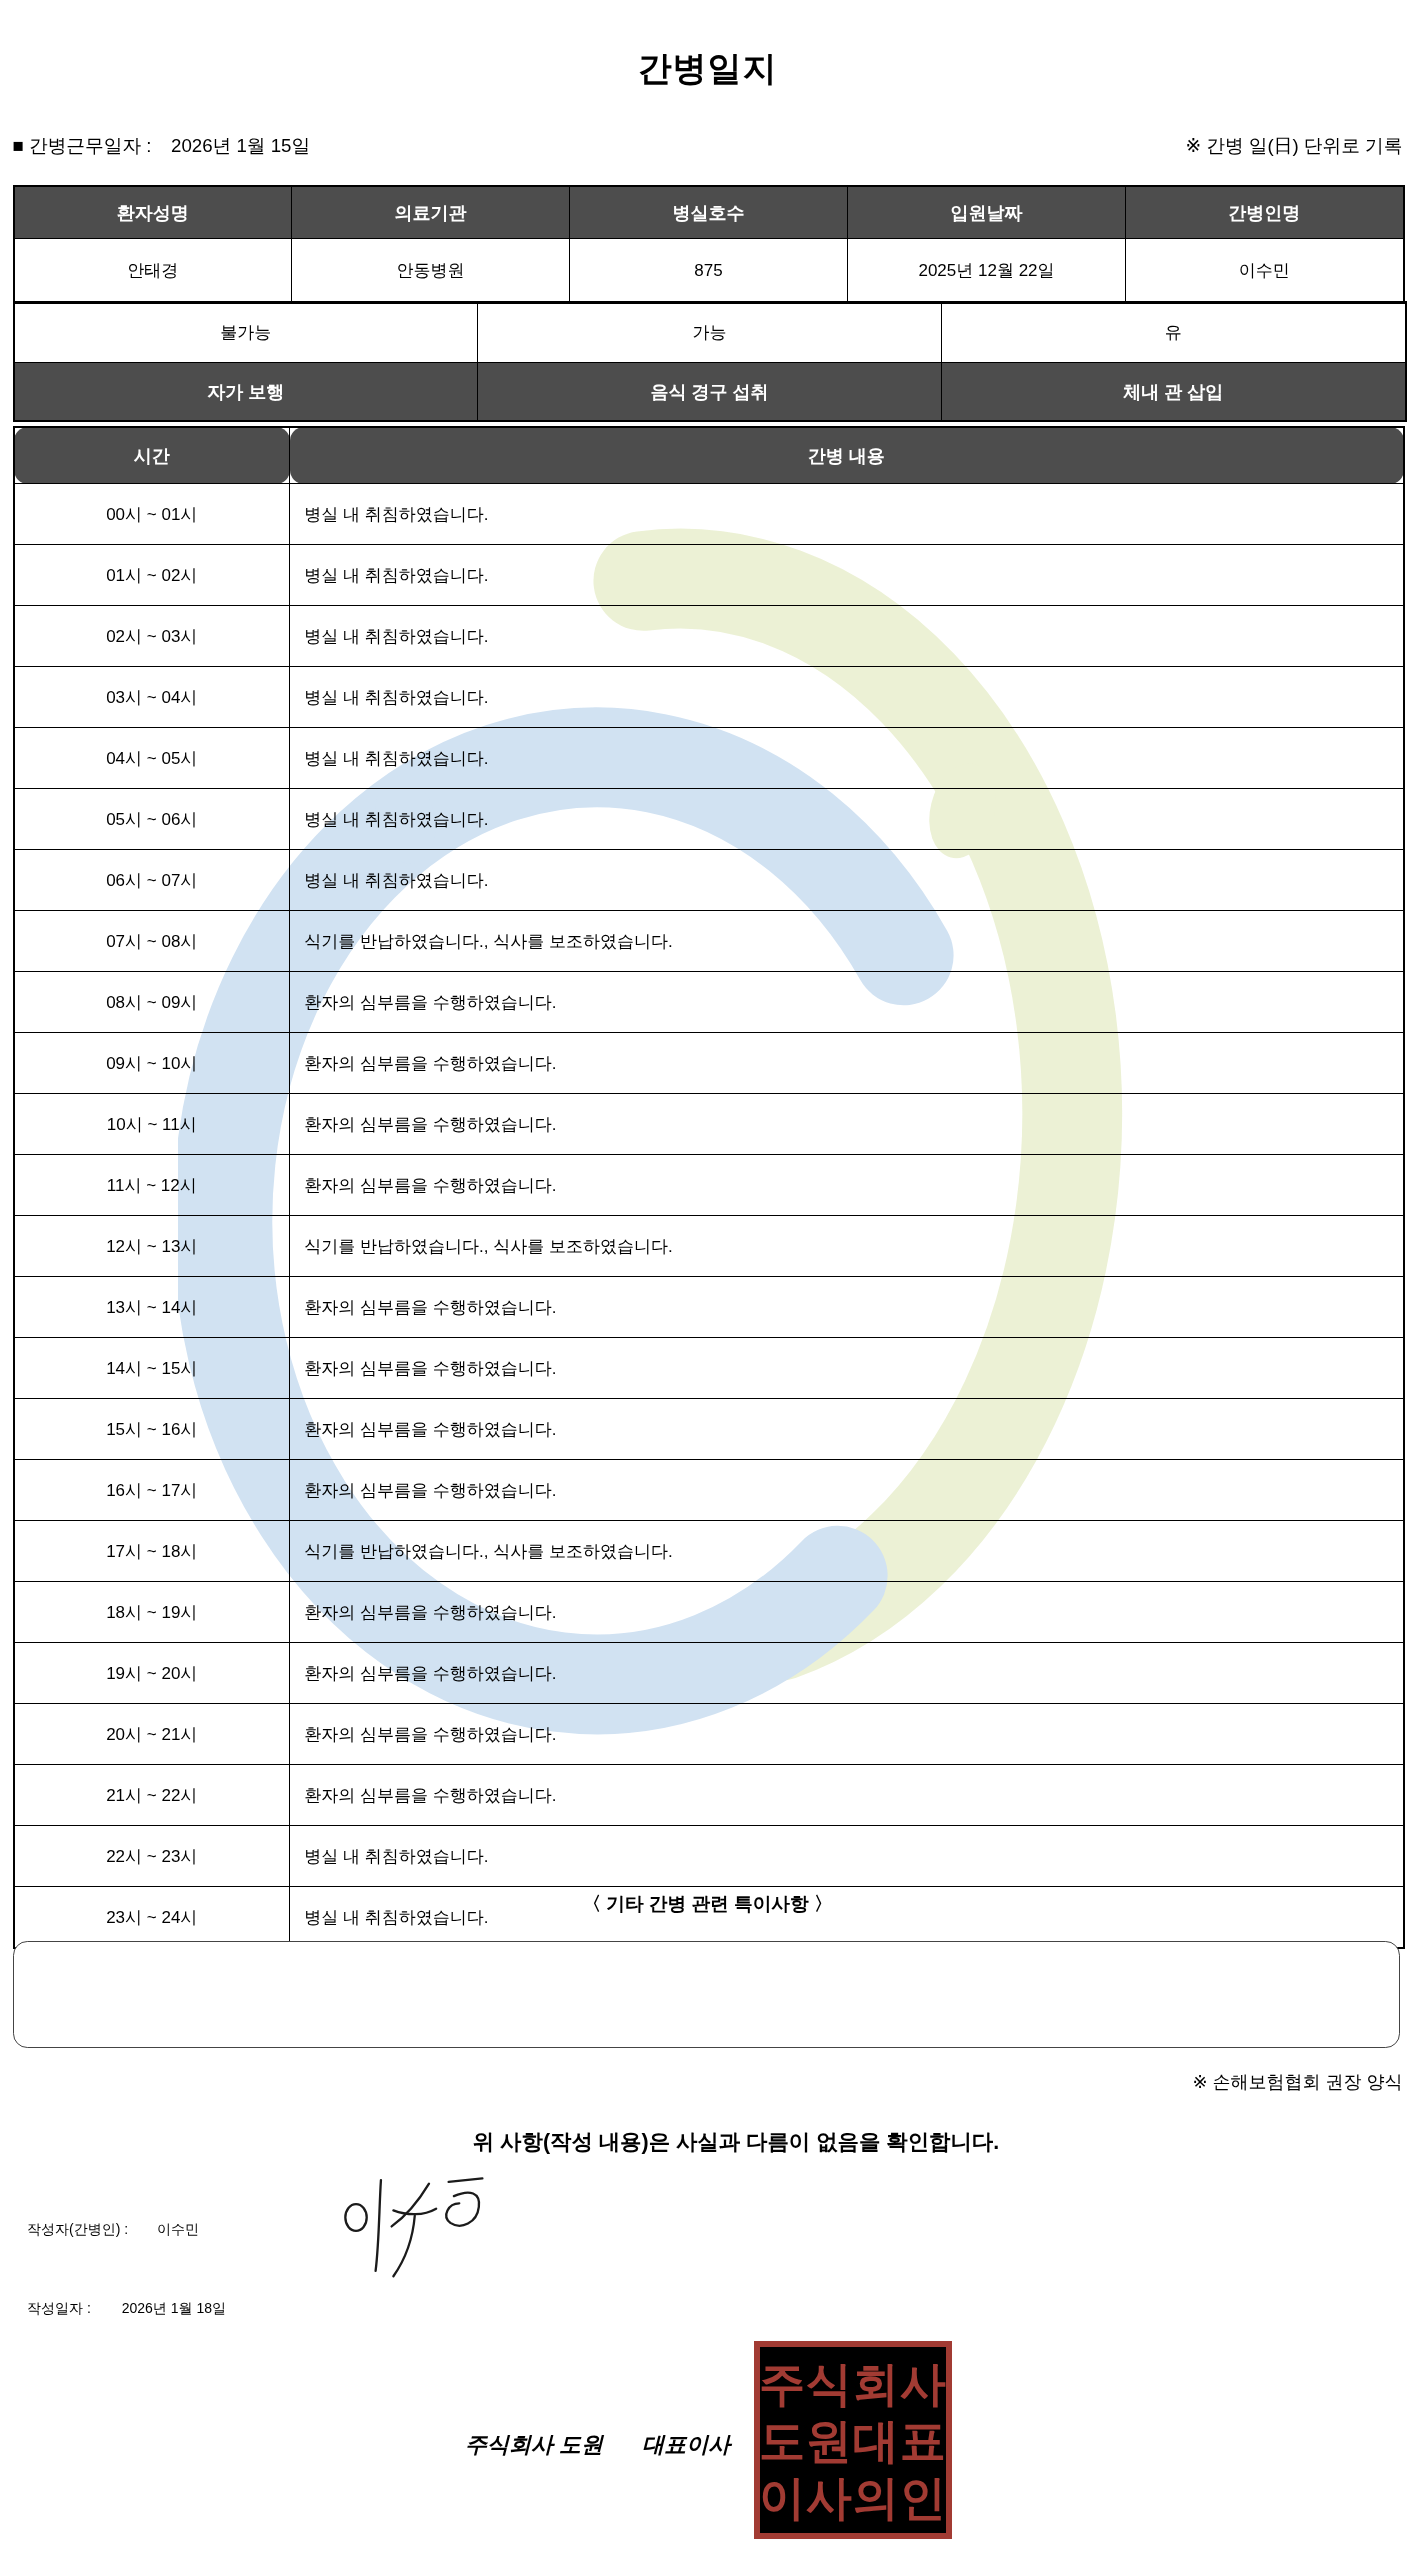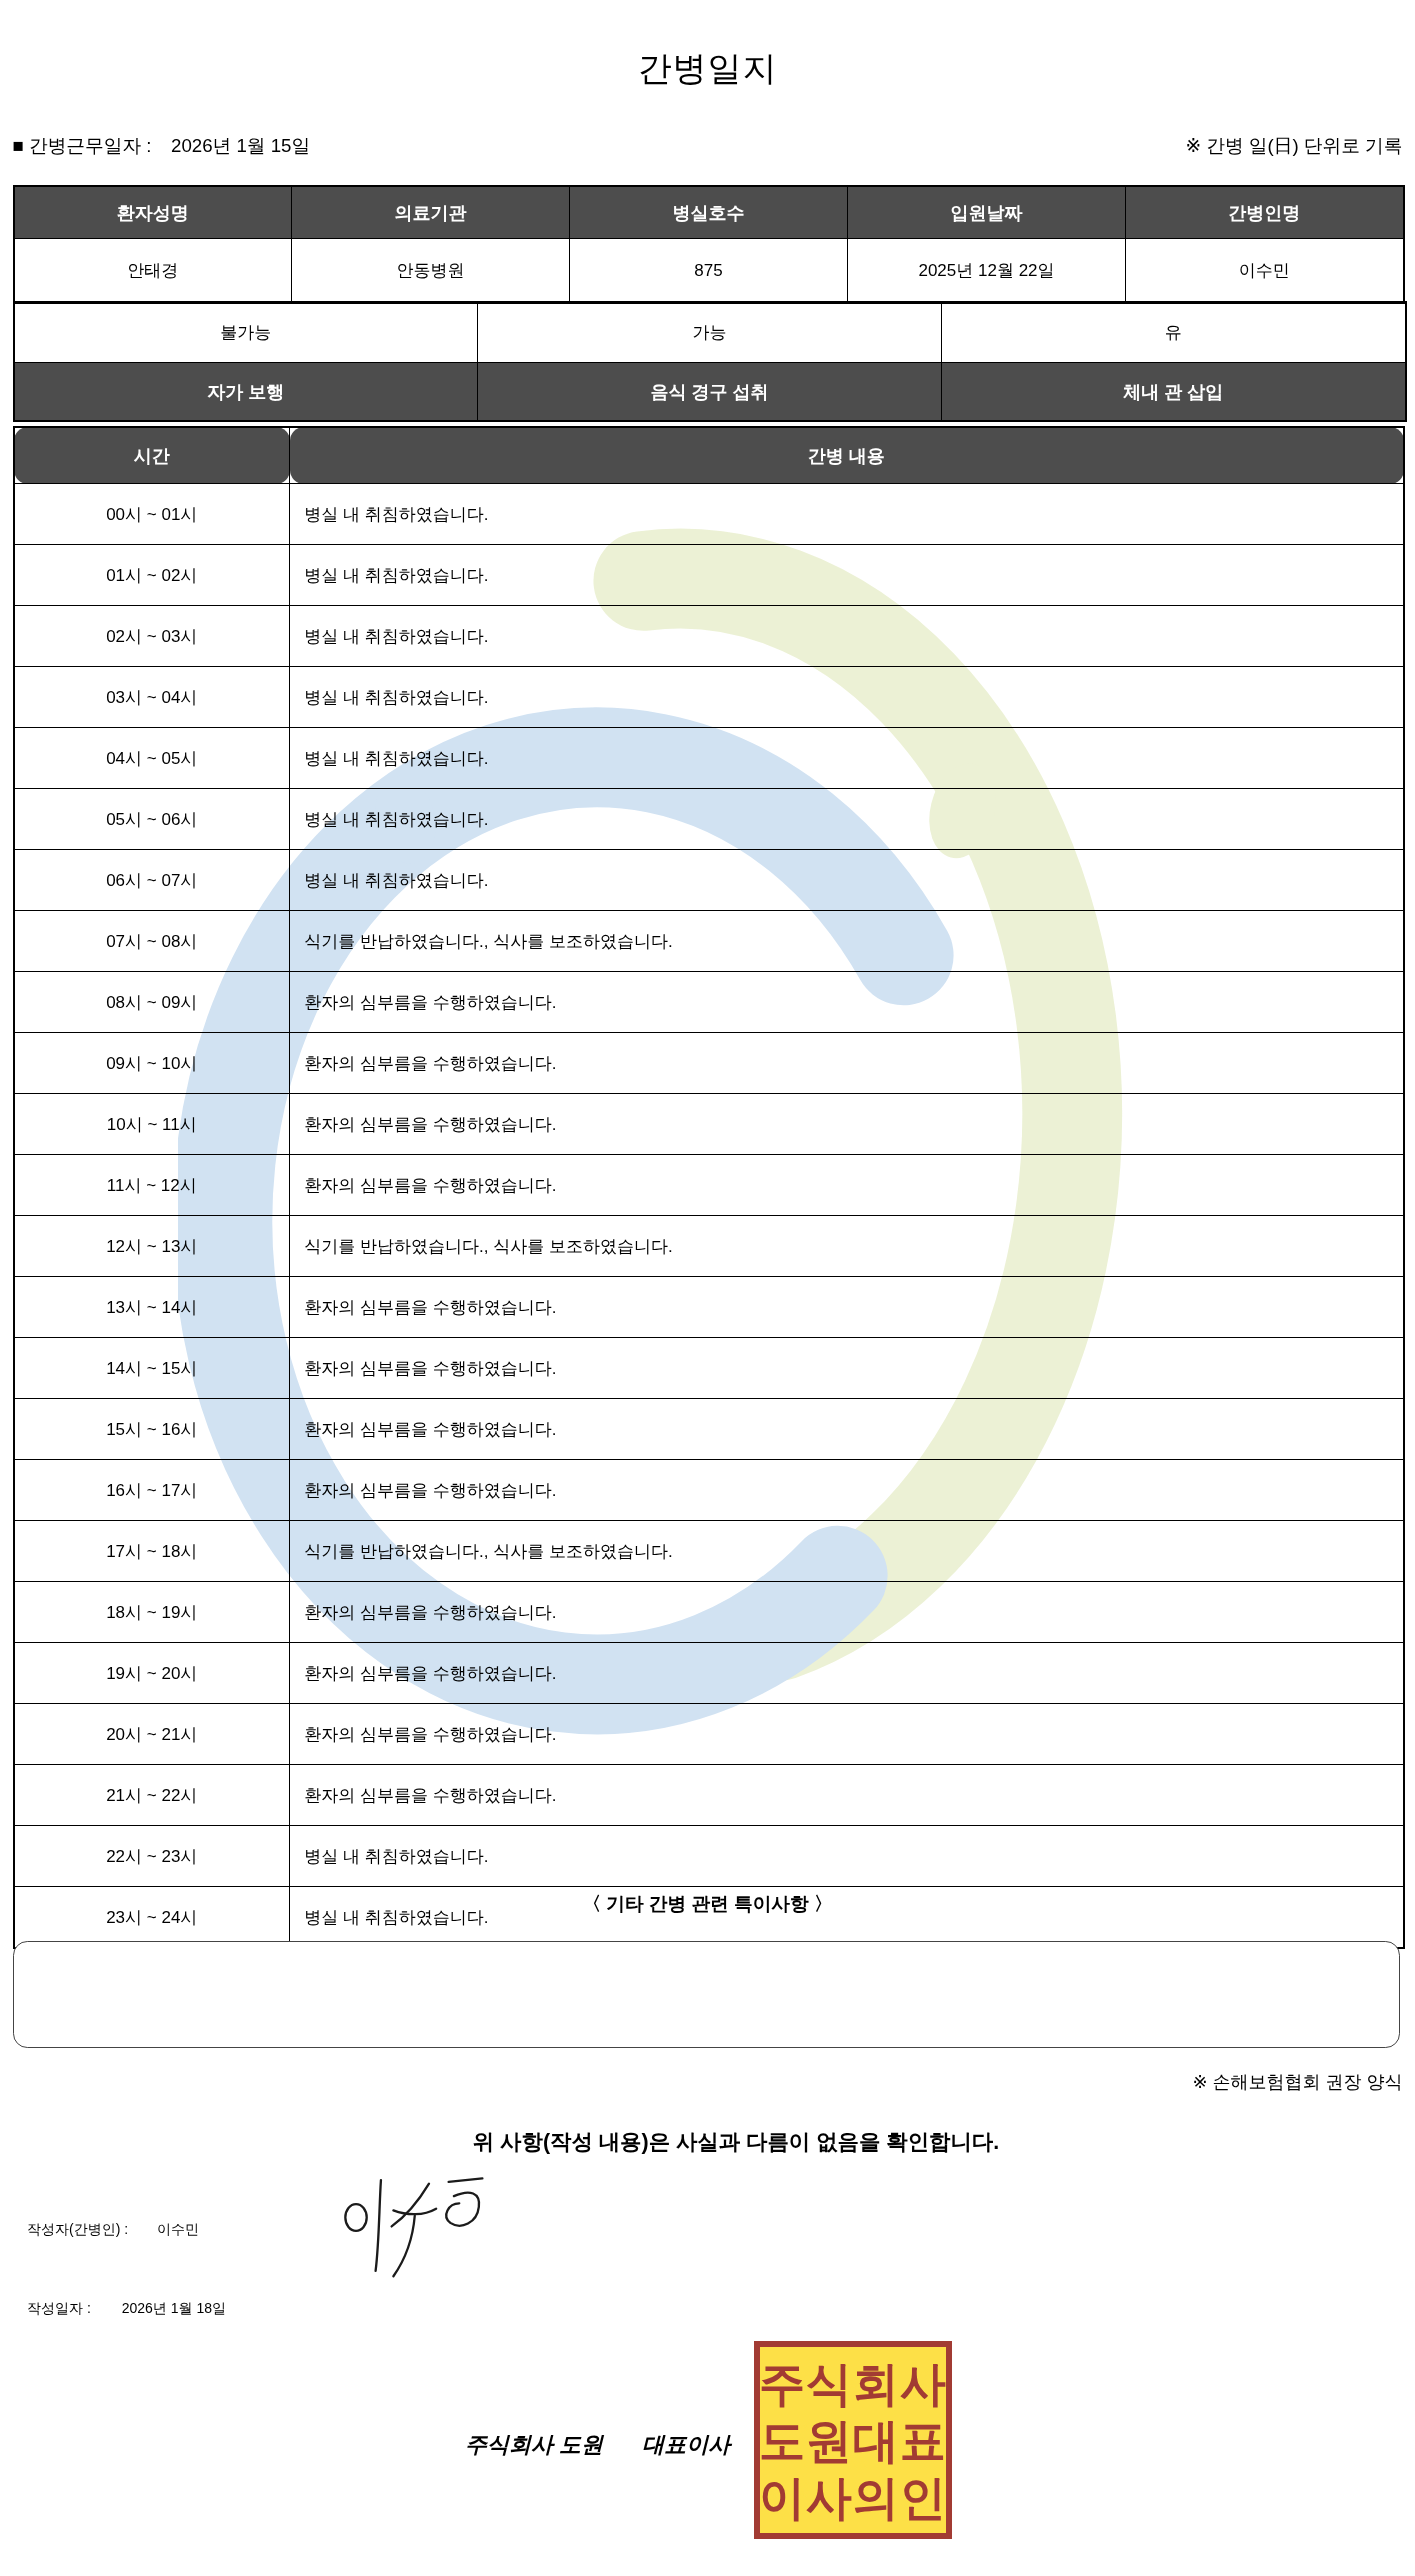--- a/index.html
+++ b/index.html
@@ -10,21 +10,21 @@
     margin:0 auto;
     background:#ffffff;
     font-family:"Liberation Sans","DejaVu Sans",sans-serif;
     color:#000;
     overflow:hidden;
   }
   .wm{position:absolute;left:178px;top:490px;width:945px;height:1248px;z-index:0;opacity:.85;}
 
   .doc-title{
     position:absolute;left:0;right:0;top:46px;
-    text-align:center;font-size:34px;font-weight:normal;letter-spacing:0.9px;z-index:1;
+    text-align:center;font-size:34px;font-weight:bold;letter-spacing:0.9px;z-index:1;
   }
   .meta-row{
     position:absolute;left:12.5px;right:12.5px;top:133px;
     display:flex;justify-content:space-between;align-items:flex-end;
     font-size:18.7px;z-index:1;
   }
   table{border-collapse:collapse;table-layout:fixed;background:transparent;}
   .tbl{position:absolute;left:12.5px;width:1391px;border:2.7px solid #000;z-index:1;}
   .tbl th{
     background:#4d4d4d;color:#fff;font-weight:bold;font-size:18px;
@@ -68,21 +68,21 @@
   .date-line{
     position:absolute;left:27px;top:2300px;font-size:14px;z-index:1;
   }
   .date-line .val{margin-left:27px;}
   .company-line{
     position:absolute;left:465px;top:2430px;z-index:1;
     font-size:22px;font-weight:bold;display:flex;gap:39px;font-style:italic;
   }
   .stamp{
     position:absolute;left:754px;top:2341px;width:198px;height:198px;z-index:1;
-    border:6.2px solid #a23b33;box-sizing:border-box;background:#fde047;
+    border:6.2px solid #a23b33;box-sizing:border-box;background:#000000;
     display:flex;flex-direction:column;justify-content:center;align-items:center;
     color:#a23b33;
   }
   .stamp .row{
     font-size:47px;font-weight:900;line-height:57px;letter-spacing:0.9px;
     transform:scaleX(0.98);white-space:nowrap;
   }
 </style>
 </head>
 <body>

